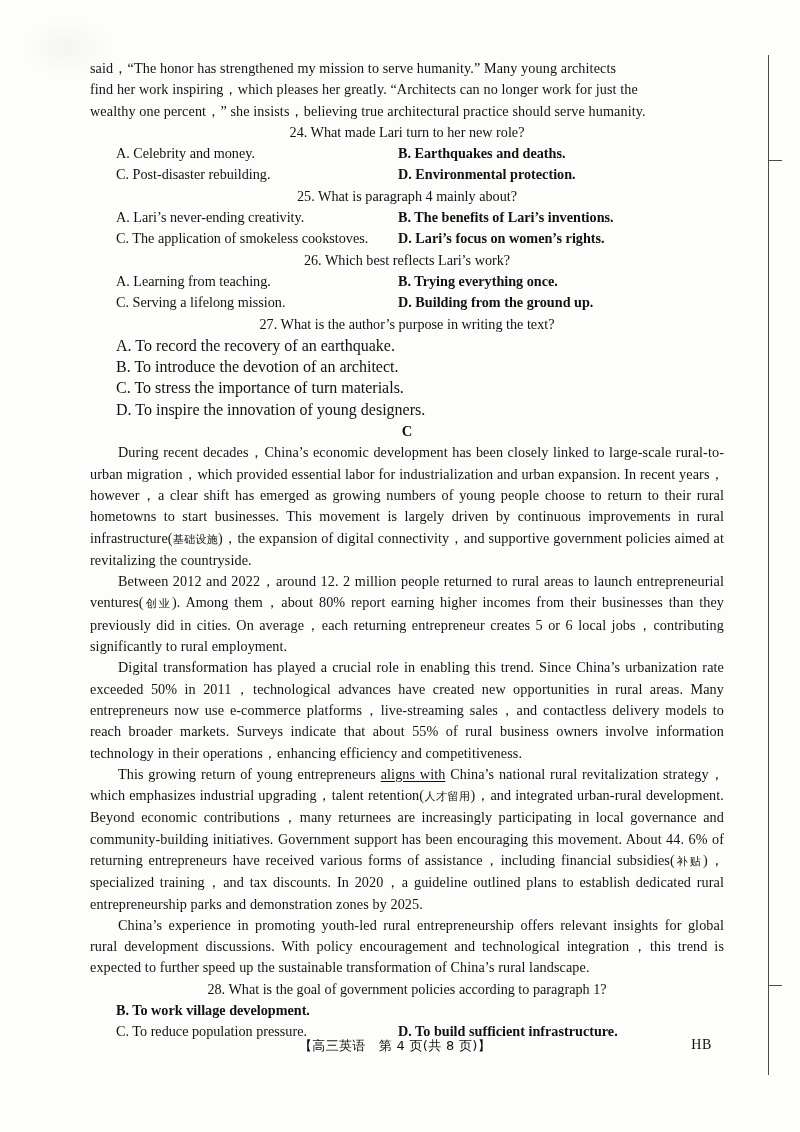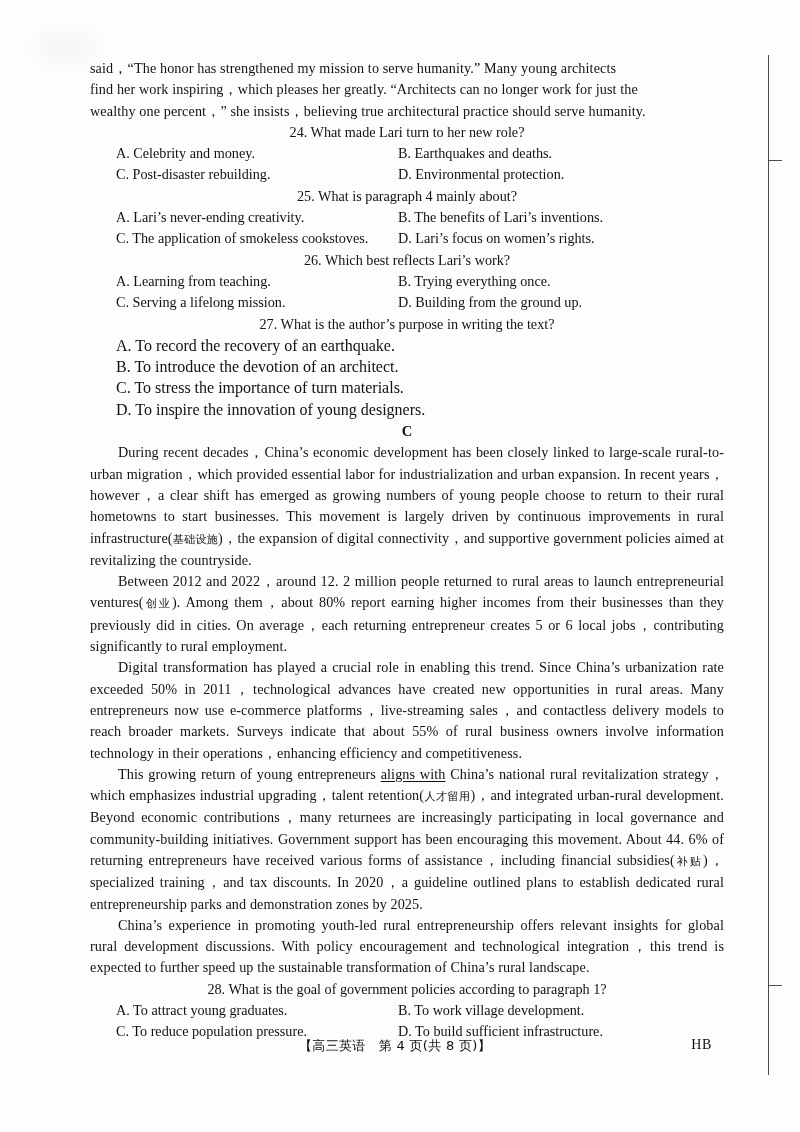--- a/index.html
+++ b/index.html
@@ -63,21 +63,21 @@
     position: relative;
     font-size: 14.2px;
     line-height: 21.3px;
     padding-left: 26px;
   }
   .optrow {
     display: flex;
     line-height: 21.3px;
   }
   .optrow > .oa { width: 282px; flex: 0 0 282px; white-space: nowrap; }
-  .optrow > .ob { flex: 1 1 auto; white-space: nowrap; }
+  .optrow > .ob { flex: 1 1 auto; white-space: nowrap; font-weight: bold; }
 
   .opt-stack { padding-left: 26px; }
   .opt-stack > div { line-height: 21.3px; white-space: nowrap; }
 
   .section-letter {
     text-align: center;
     font-size: 14.6px;
     font-weight: 700;
     line-height: 21.3px;
     margin: 1px 0 0 0;
@@ -280,24 +280,20 @@
     <p class="para indent">China’s experience in promoting youth-led rural entrepreneurship offers relevant insights for global rural development discussions.  With policy encouragement and technological integration，this trend is expected to further speed up the sustainable transformation of China’s rural landscape.</p>
   </div>
 
   <div>
     <div class="qline">
       <span class="qnum">28.</span>
       <span>What is the goal of government policies according to paragraph 1?</span>
     </div>
     <div class="opts">
       <div class="optrow">
-        <div class="oa">
-          <span>A.</span>
-          <span>To attract young graduates.</span>
-        </div>
         <div class="ob">
           <span>B.</span>
           <span>To work village development.</span>
         </div>
       </div>
       <div class="optrow">
         <div class="oa">
           <span>C.</span>
           <span>To reduce population pressure.</span>
         </div>

